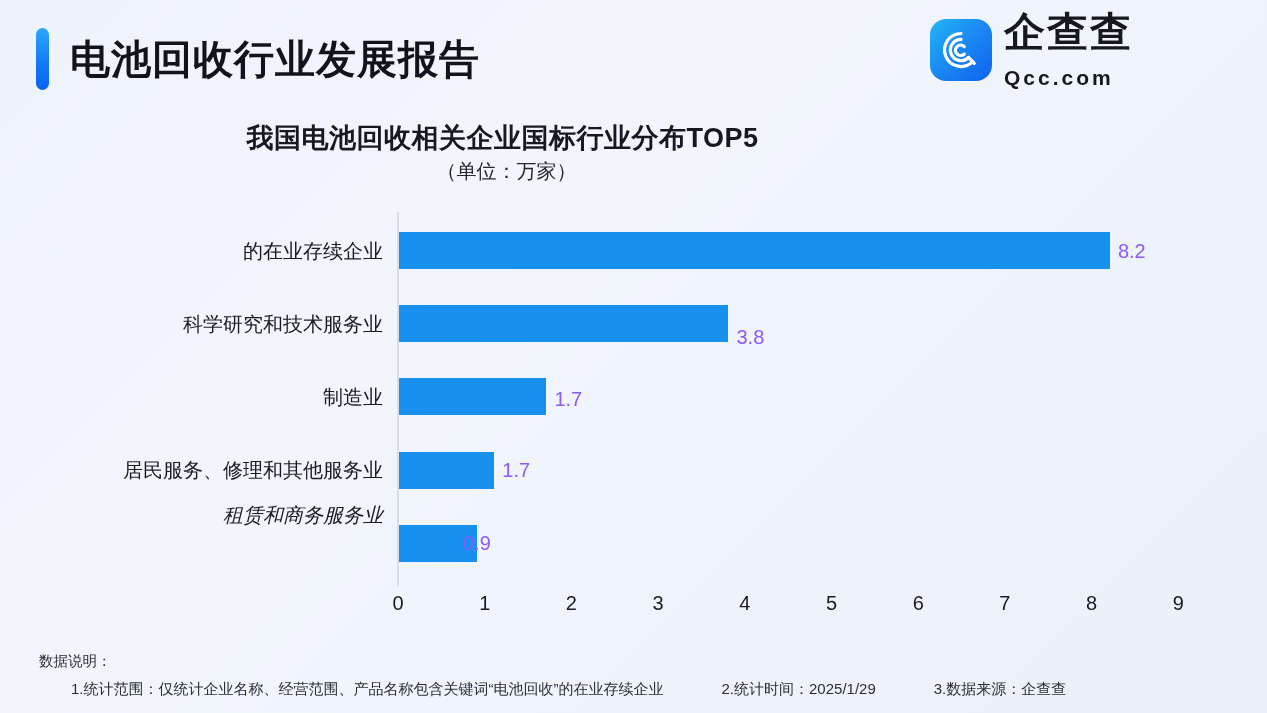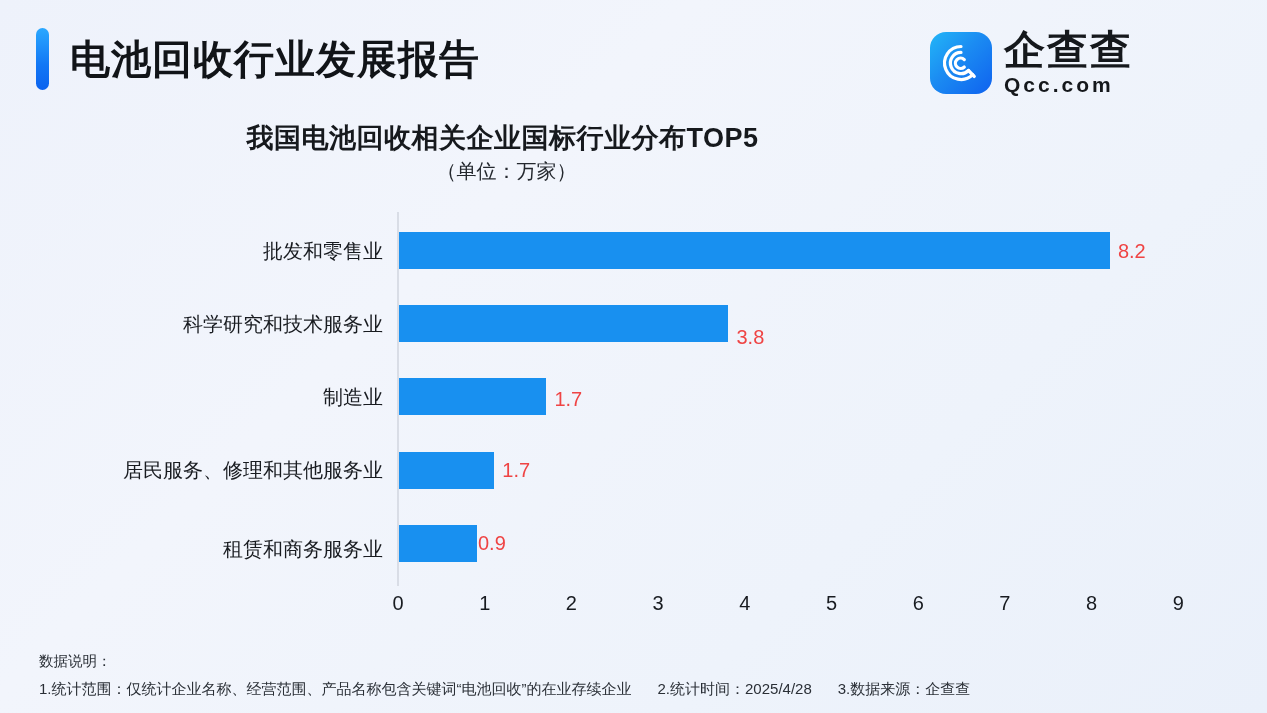--- a/index.html
+++ b/index.html
@@ -17,55 +17,55 @@
     position:absolute;left:36px;top:28px;width:13px;height:62px;border-radius:7px;
     background:linear-gradient(180deg,#2aa8ff 0%,#1277f5 60%,#0b63ef 100%);
   }
   .header-title{
     position:absolute;left:70px;top:30px;
     font-size:40px;font-weight:bold;color:#111418;letter-spacing:1px;
     white-space:nowrap;line-height:58px;
   }
 
   
-  .logo-wrap{position:absolute;right:42px;top:30px;display:flex;align-items:center;gap:12px;}
+  .logo-wrap{position:absolute;right:42px;top:12px;display:flex;align-items:center;gap:12px;}
   .logo-mark{width:62px;height:62px;border-radius:16px;
     background:linear-gradient(135deg,#23b6f7 0%,#1b8bf2 45%,#0f62ef 100%);
     display:flex;align-items:center;justify-content:center;}
   .logo-text{display:flex;flex-direction:column;align-items:flex-start;line-height:1;}
   .logo-cn{font-size:41px;font-weight:bold;color:#15181c;letter-spacing:2px;}
-  .logo-en{font-size:21px;font-weight:bold;color:#15181c;letter-spacing:3px;margin-top:3px;}
+  .logo-en{font-size:21px;font-weight:bold;color:#15181c;letter-spacing:3px;margin-top:14px;}
 
   
   .chart-title{
     position:absolute;left:0;top:120px;width:1005px;text-align:center;
     font-size:27px;font-weight:bold;color:#16191d;letter-spacing:.5px;
   }
   .chart-subtitle{
     position:absolute;left:0;top:158px;width:1013px;text-align:center;
     font-size:20px;color:#24282e;
   }
 
   
   .plot{position:absolute;left:0;top:0;width:1267px;height:713px;}
   .axis-line{position:absolute;left:397px;top:212px;width:2px;height:374px;background:#d9dde6;}
   .cat-label{
     position:absolute;right:884px;   
     font-size:20px;color:#181b20;white-space:nowrap;text-align:right;
     line-height:24px;
   }
   .bar{position:absolute;left:399px;height:37px;background:#1890f0;}
-  .bar-value{position:absolute;font-size:20px;color:#ef4444;line-height:24px;white-space:nowrap;}
+  .bar-value{position:absolute;font-size:20px;color:#8b5cf6;line-height:24px;white-space:nowrap;}
   .tick{position:absolute;top:592px;font-size:20px;color:#181b20;text-align:center;width:40px;}
 
   
   .footer{position:absolute;left:39px;bottom:14px;width:1210px;}
   .footer-head{font-size:14.5px;color:#2a2f36;margin-bottom:9px;}
   .footer-line{font-size:15px;color:#2a2f36;display:flex;gap:0;white-space:nowrap;align-items:baseline;}
-  .footer-seg{margin-right:26px;}
+  .footer-seg{margin-right:26px;margin-left:32px;}
   .footer-seg:last-child{margin-right:0;}
 </style>
 </head>
 <body>
 
 <div class="header">
   <div class="accent-bar"></div>
   <div class="header-title">电池回收行业发展报告</div>
 
   <div class="logo-wrap">
@@ -83,50 +83,50 @@
     </div>
   </div>
 </div>
 
 <div class="chart-title">我国电池回收相关企业国标行业分布TOP5</div>
 <div class="chart-subtitle">（单位：万家）</div>
 
 <div class="plot">
   <div class="axis-line"></div>
   <div id="bars-layer">
-      <div class="cat-label" style="top: 238.5px;">批发和零售业</div>
+      <div class="cat-label" style="top: 238.5px;">的在业存续企业</div>
       <div class="bar" style="top: 232px; width: 710.94px; background: rgb(24, 144, 240);"></div>
       <div class="bar-value" style="left: 1117.94px; top: 238.5px;">8.2</div>
       <div class="cat-label" style="top: 311.7px;">科学研究和技术服务业</div>
       <div class="bar" style="top: 305.2px; width: 329.46px; background: rgb(24, 144, 240);"></div>
       <div class="bar-value" style="left: 736.46px; top: 311.7px; margin-top: 13px;">3.8</div>
       <div class="cat-label" style="top: 384.9px;">制造业</div>
       <div class="bar" style="top: 378.4px; width: 147.39px; background: rgb(24, 144, 240);"></div>
       <div class="bar-value" style="left: 554.39px; top: 387px;">1.7</div>
       <div class="cat-label" style="top: 458.1px;">居民服务、修理和其他服务业</div>
       <div class="bar" style="top: 451.6px; width: 95.37px; background: rgb(24, 144, 240);"></div>
       <div class="bar-value" style="left: 502.37px; top: 458.1px;">1.7</div>
-      <div class="cat-label" style="top: 537px;">租赁和商务服务业</div>
+      <div class="cat-label" style="top: 503px; font-style: italic;">租赁和商务服务业</div>
       <div class="bar" style="top: 524.8px; width: 78.03px; background: rgb(24, 144, 240);"></div>
-      <div class="bar-value" style="left: 478px; top: 531.3px;">0.9</div>
+      <div class="bar-value" style="left: 463px; top: 531.3px;">0.9</div>
     </div>
   <div id="ticks-layer">
       <div class="tick" style="left: 378px;">0</div>
       <div class="tick" style="left: 464.7px;">1</div>
       <div class="tick" style="left: 551.4px;">2</div>
       <div class="tick" style="left: 638.1px;">3</div>
       <div class="tick" style="left: 724.8px;">4</div>
       <div class="tick" style="left: 811.5px;">5</div>
       <div class="tick" style="left: 898.2px;">6</div>
       <div class="tick" style="left: 984.9px;">7</div>
       <div class="tick" style="left: 1071.6px;">8</div>
       <div class="tick" style="left: 1158.3px;">9</div>
     </div>
 </div>
 
 <div class="footer">
   <div class="footer-head">数据说明：</div>
   <div class="footer-line">
     <span class="footer-seg">1.统计范围：仅统计企业名称、经营范围、产品名称包含关键词“电池回收”的在业存续企业</span>
-    <span class="footer-seg">2.统计时间：2025/4/28</span>
+    <span class="footer-seg">2.统计时间：2025/1/29</span>
     <span class="footer-seg">3.数据来源：企查查</span>
   </div>
 </div>
 
 </body></html>

